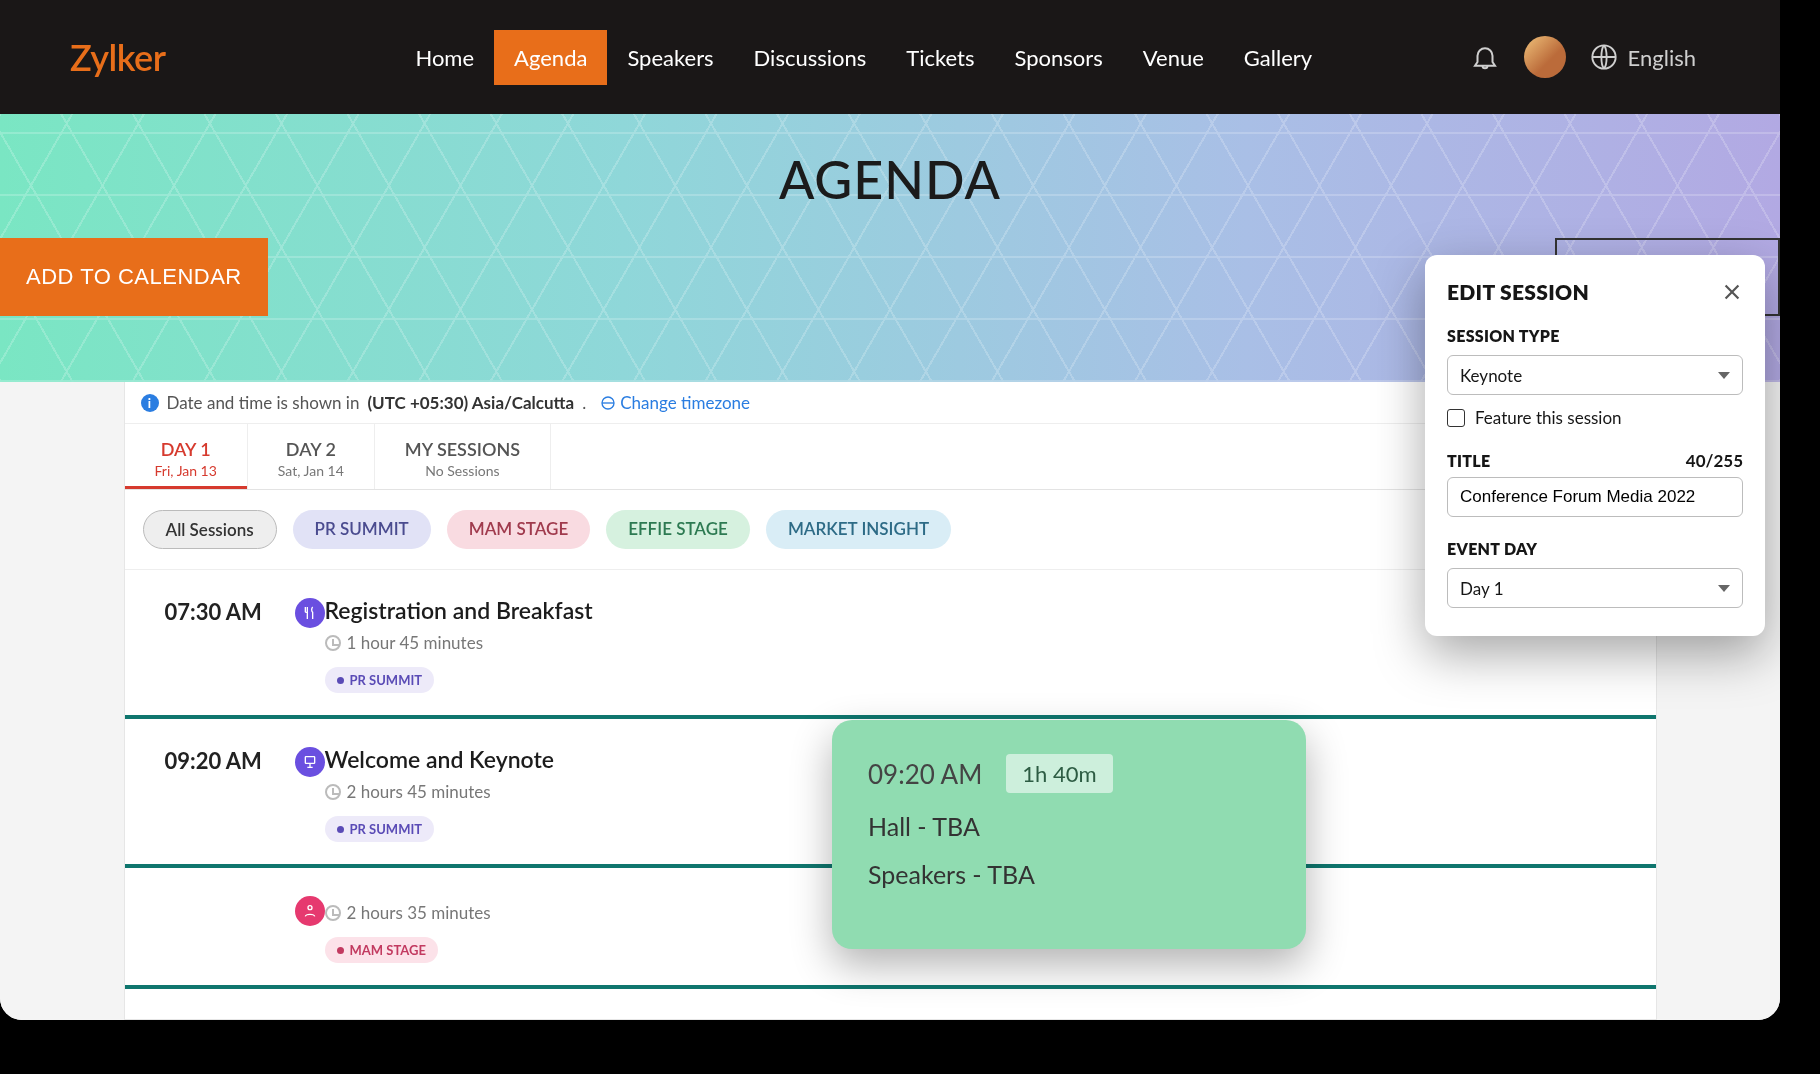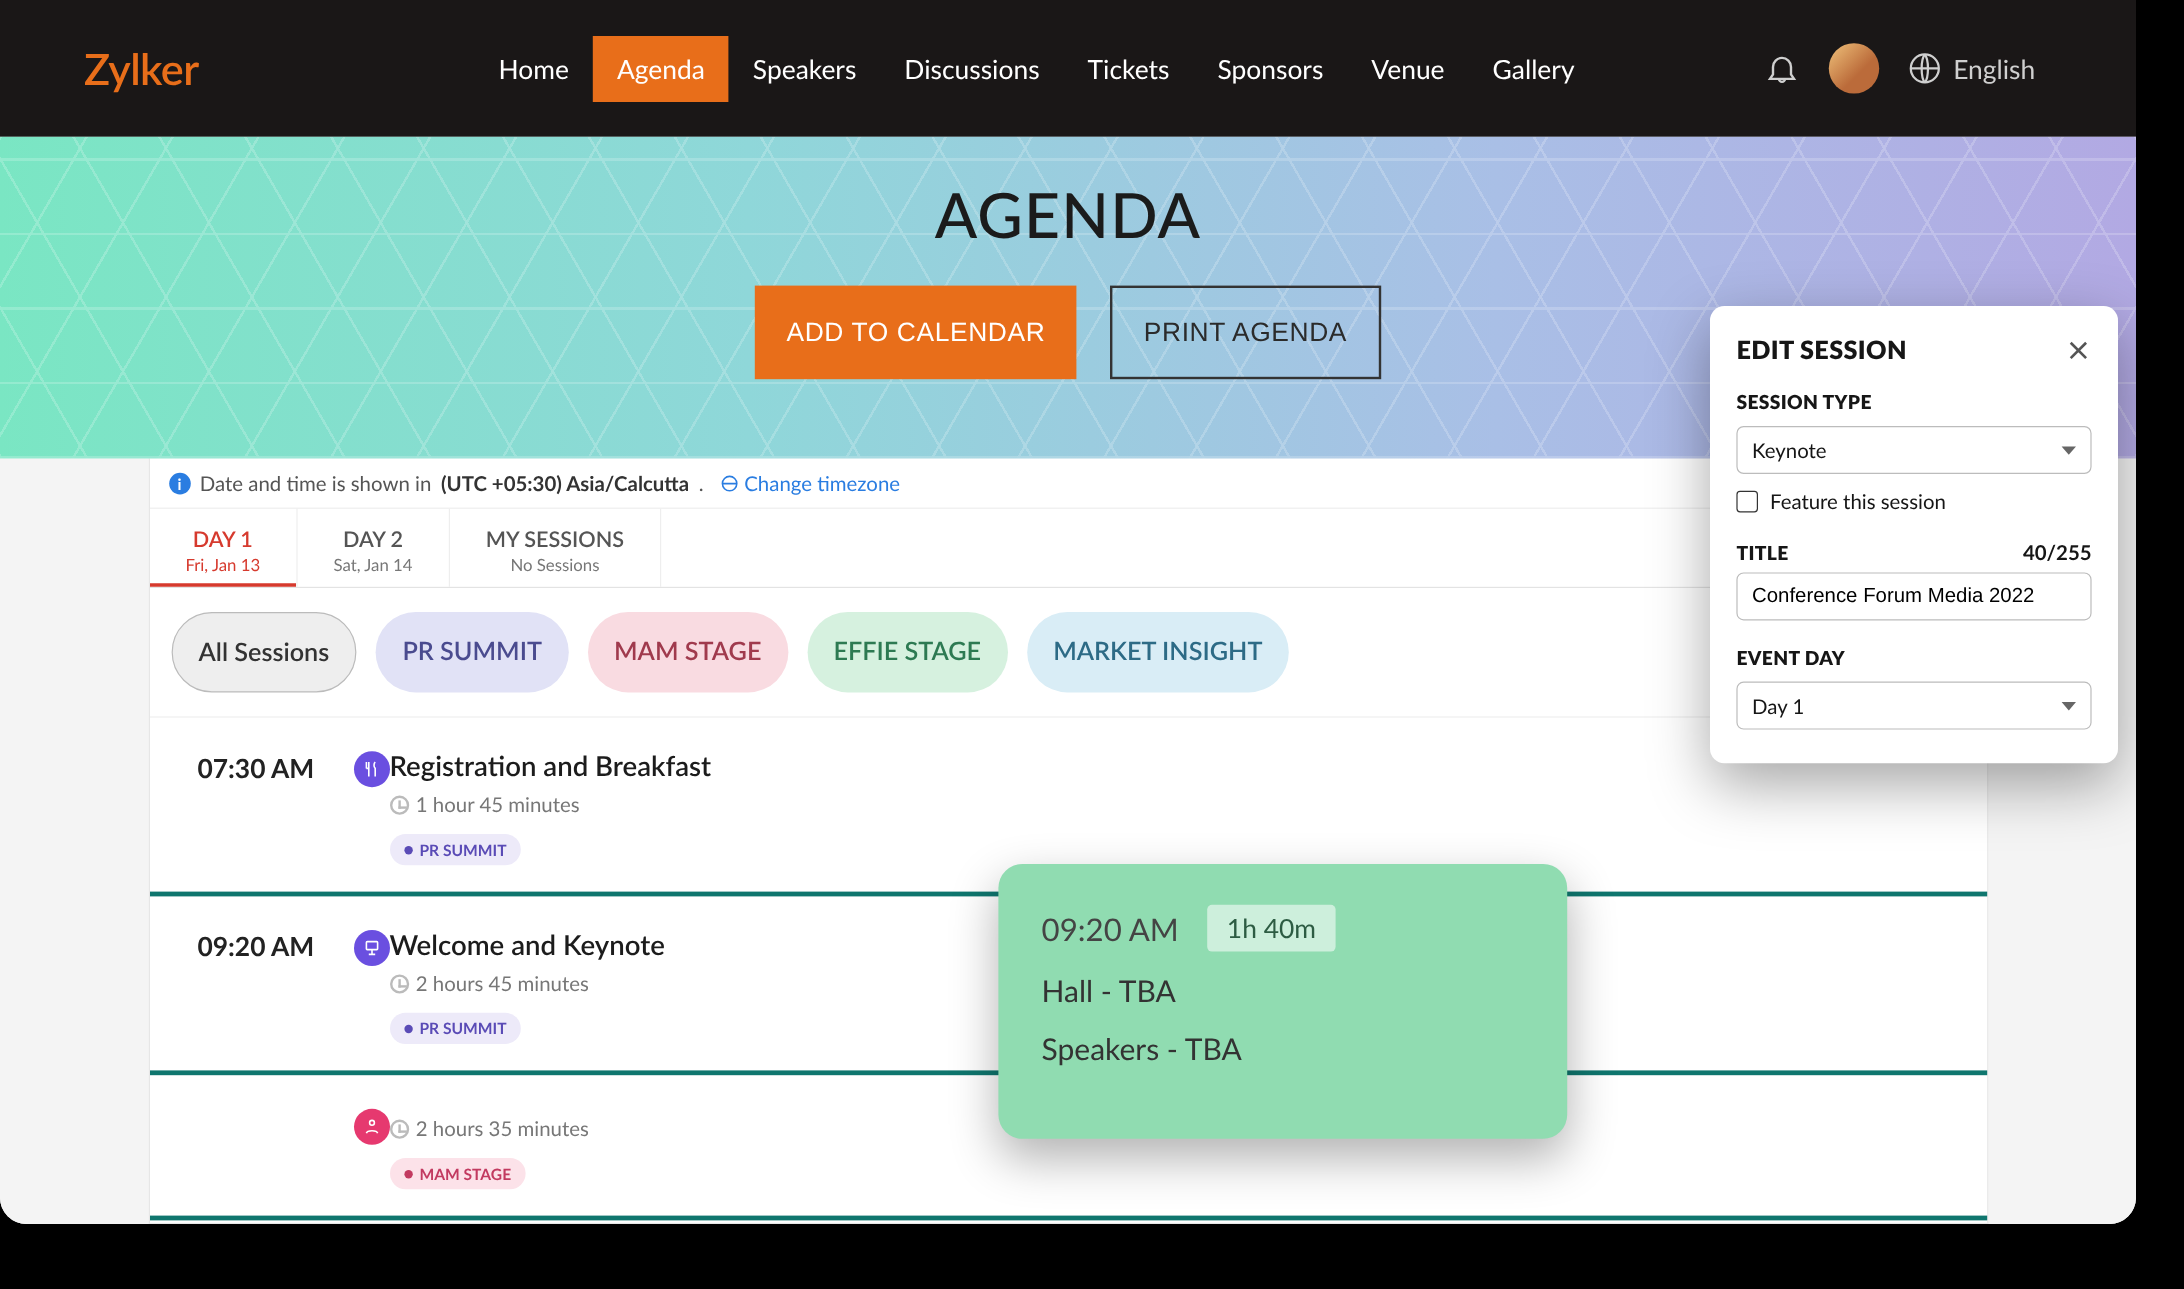--- a/index.html
+++ b/index.html
@@ -98,21 +98,21 @@
   .hero .subtitle {
     position: relative;
     font-size: 22px;
     color: #333;
     margin-top: 4px;
   }
   .hero-buttons {
     position: relative;
     margin-top: 28px;
     display: flex;
-    justify-content: center;
+    justify-content: space-between;
     gap: 28px;
   }
   .btn-primary {
     background:#e86e1a; color:#fff; border:none;
     font-size: 22px; padding: 14px 26px; cursor:pointer;
     letter-spacing: .5px;
   }
   .btn-outline {
     background: transparent; color:#2b2b2b;
     border: 2px solid #333; font-size:22px;
@@ -166,23 +166,23 @@
   .day-tab .dt-label{ font-size:18px; font-weight:600; color:#555;}
   .day-tab .dt-sub{ font-size:14px; color:#777; margin-top:2px;}
   .day-tab.active .dt-label{ color:#d63a2e; }
   .day-tab.active .dt-sub{ color:#d63a2e; }
   .day-tab.active { box-shadow: inset 0 -3px 0 #d63a2e; }
 
   .track-filters {
     display:flex; gap:16px; padding:20px 18px;
   }
   .chip {
-    padding: 20px 22px;
+    padding: 8px 22px;
     border-radius: 999px;
-    font-size:21px;
+    font-size:17px;
     font-weight:600;
     cursor:pointer;
   }
   .chip-all { background:#eee; color:#333; border:1px solid #bbb;}
   .chip-pr { background:#e1e2f6; color:#4a4b8f;}
   .chip-mam { background:#f9dbe1; color:#a03a4d;}
   .chip-effie { background:#d6f1df; color:#2d7a52;}
   .chip-market { background:#d9edf6; color:#2d6b86;}
 
   .sessions-list { border-top:1px solid #eee; }

